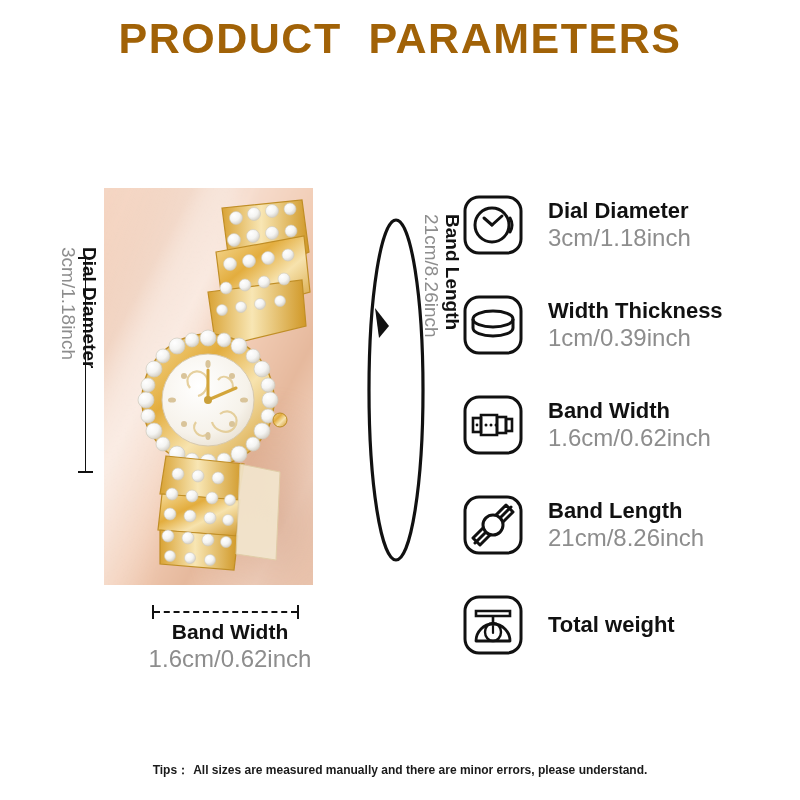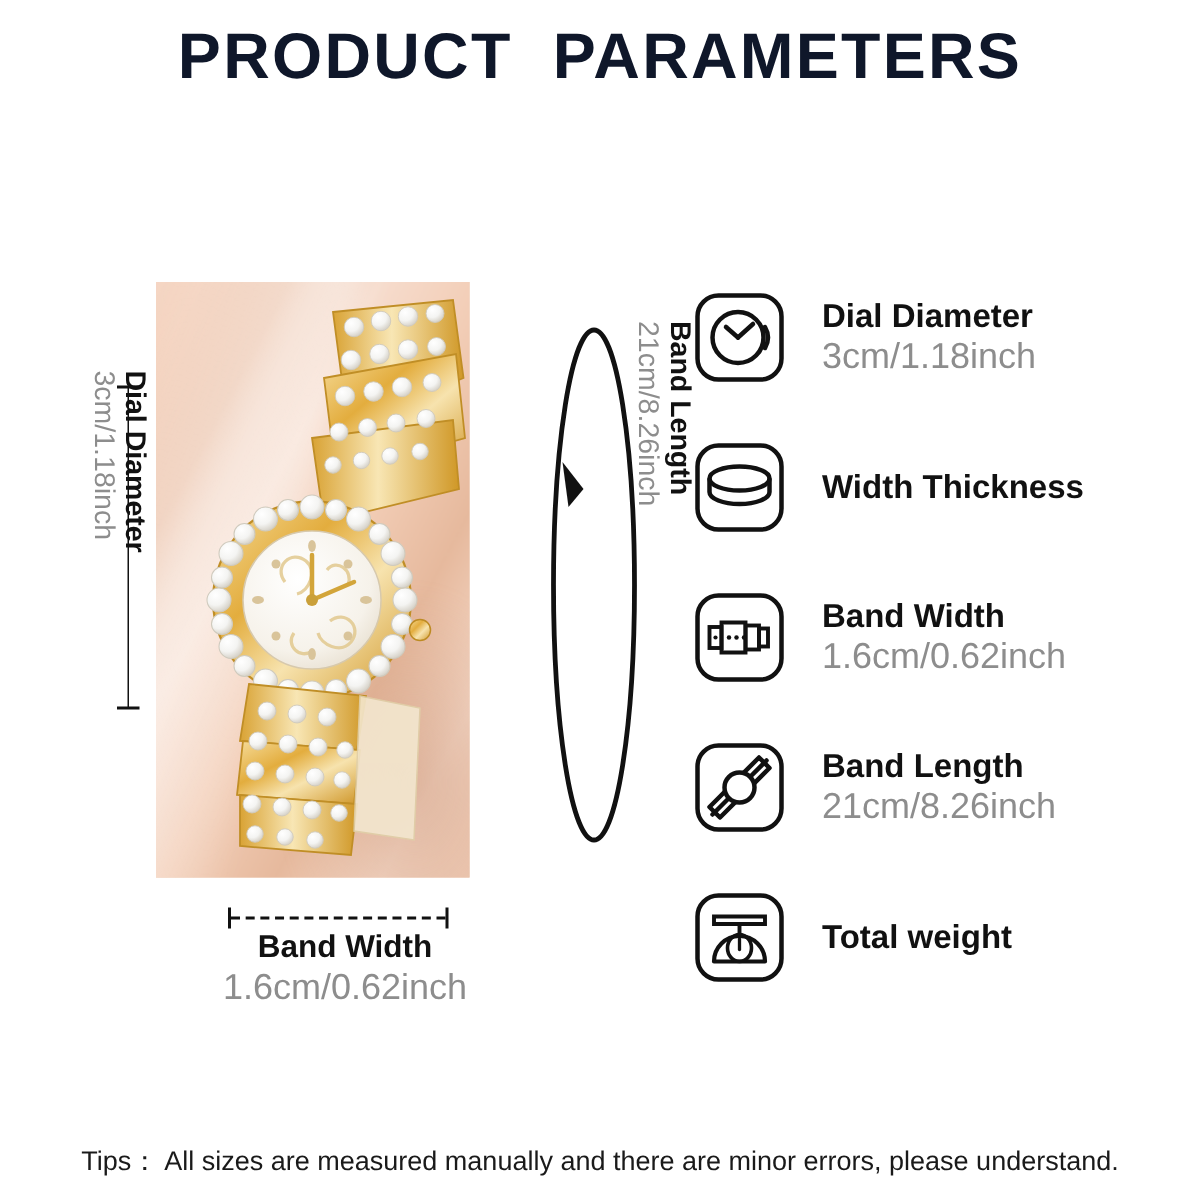--- a/index.html
+++ b/index.html
@@ -23,21 +23,21 @@
   
   .page-title {
     position: absolute;
     left: 0;
     top: 14px;
     width: 800px;
     text-align: center;
     font-size: 43px;
     font-weight: bold;
     letter-spacing: 1.5px;
-    color: #0f172a;
+    color: #a16207;
     white-space: pre;
   }
 
   
   .photo {
     position: absolute;
     left: 104px;
     top: 188px;
     width: 209px;
     height: 397px;
@@ -243,22 +243,22 @@
     margin-top: 2px;
   }
 
   
   .tips {
     position: absolute;
     left: 0;
     top: 762px;
     width: 800px;
     text-align: center;
-    font-size: 18px;
-    font-weight: normal;
+    font-size: 12px;
+    font-weight: bold;
     color: #1a1a1a;
     white-space: nowrap;
   }
   .tips .tips-label { margin-right: 4px; }
 </style>
 </head>
 <body>
 
 <div id="page">
 
@@ -451,20 +451,21 @@
     </div>
 
     <div class="spec-row">
       <svg class="spec-icon" viewBox="0 0 62 62">
         <rect x="3" y="3" width="56" height="56" rx="14" ry="14" fill="none" stroke="#111111" stroke-width="3"></rect>
         <ellipse cx="31" cy="25" rx="20" ry="8" fill="none" stroke="#111111" stroke-width="3"></ellipse>
         <path d="M11 25 L11 34 a20 8 0 0 0 40 0 L51 25" fill="none" stroke="#111111" stroke-width="3"></path>
       </svg>
       <div class="spec-text">
         <span class="lbl">Width Thickness</span>
+        <span class="val">1cm/0.39inch</span>
       </div>
     </div>
 
     <div class="spec-row">
       <svg class="spec-icon" viewBox="0 0 62 62">
         <rect x="3" y="3" width="56" height="56" rx="14" ry="14" fill="none" stroke="#111111" stroke-width="3"></rect>
         <rect x="11" y="24" width="8" height="14" fill="none" stroke="#111111" stroke-width="2.6"></rect>
         <path d="M19 21 h16 v20 h-16 z" fill="none" stroke="#111111" stroke-width="2.6"></path>
         <rect x="35" y="23" width="9" height="16" fill="none" stroke="#111111" stroke-width="2.6"></rect>
         <rect x="44" y="25" width="6" height="12" fill="none" stroke="#111111" stroke-width="2.6"></rect>

